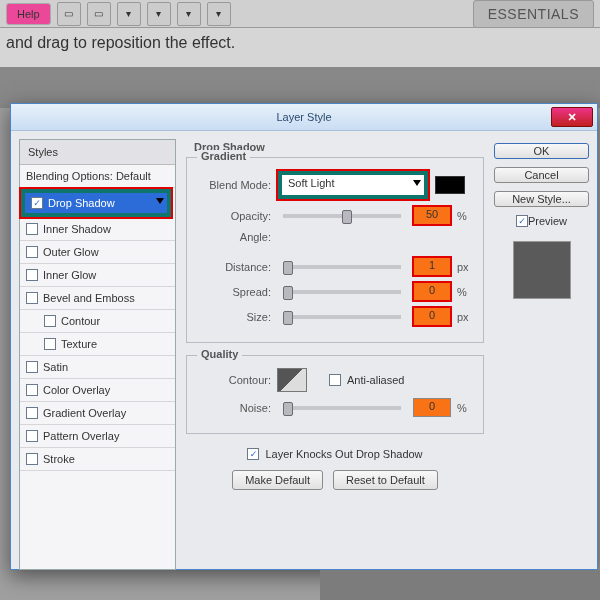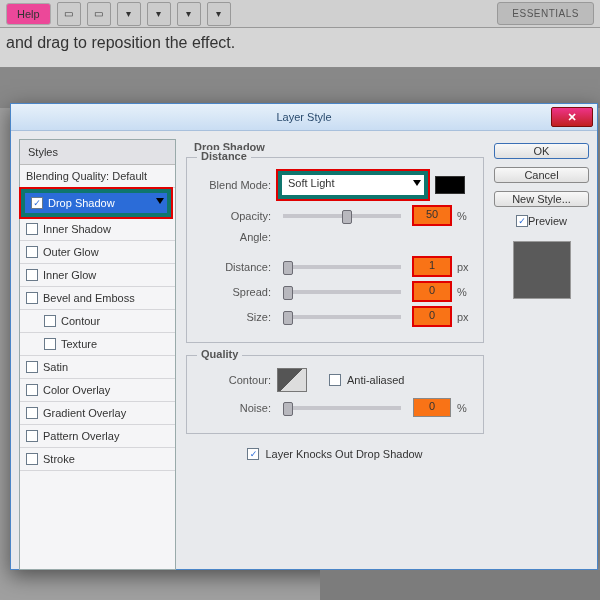--- a/index.html
+++ b/index.html
@@ -1,19 +1,19 @@
 <!DOCTYPE html>
 <html><head>
 <meta charset="utf-8">
 <style>
 body{margin:0;font-family:Tahoma,Arial,sans-serif;font-size:11px;color:#333;background:#a0a0a0;width:600px;height:600px;overflow:hidden;position:relative}
 .topbar{background:#d0d0d0;border-bottom:1px solid #999;height:27px;display:flex;align-items:center;gap:6px;padding:0 6px}
 .menu-btn{padding:4px 10px;border:1px solid #aaa;background:#ec4899;border-radius:3px}
 .tb-ico{width:22px;height:22px;border:1px solid #999;background:#ccc;display:flex;align-items:center;justify-content:center;font-size:10px;border-radius:2px}
-.ess{background:#bbb;color:#555;padding:5px 14px;border:1px solid #999;border-radius:3px;margin-left:auto;font-size:10px;letter-spacing:.5px}
+.ess{background:#bbb;color:#555;padding:5px 14px;border:1px solid #999;border-radius:3px;margin-left:auto;font-size:14px;letter-spacing:.5px}
 .optbar{background:#d6d6d6;border-bottom:1px solid #8a8a8a;height:27px;padding:6px 6px;font-size:16px;color:#333}
 .darkgap{background:#888;height:40px}
 .dialog{position:absolute;left:10px;top:103px;width:586px;height:465px;background:#e8eaed;border:1px solid #4a85c7;box-shadow:0 6px 20px rgba(0,0,0,.5)}
 .titlebar{height:26px;background:linear-gradient(#e7f1fa,#c9ddf3);display:flex;align-items:center;position:relative;border-bottom:1px solid #a8c0dc}
 .titlebar-title{margin:9px auto;color:#2a4b6e}
 .closebtn{position:absolute;right:4px;top:3px;width:40px;height:18px;background:linear-gradient(#e38,#c12020);border:1px solid #7a0c0c;border-radius:2px;display:flex;align-items:center;justify-content:center;color:#fff;font-weight:bold;font-size:11px}
 .dlg-body{display:flex;padding:8px;gap:6px;height:calc(100% - 34px)}
 .styles-list{width:155px;border:1px solid #9aa;background:#f5f5f7;padding:0}
 .sl-head{background:#e2e2e6;border-bottom:1px solid #bbb;padding:6px 8px}
 .sl-item{padding:5px 6px;border-bottom:1px solid #d6d6da;display:flex;align-items:center;gap:5px}
@@ -70,21 +70,21 @@
   <div class="titlebar">
     <span class="titlebar-title">Layer Style</span>
     <div class="closebtn">
         <span>✕</span>
       </div>
   </div>
   <div class="dlg-body">
 
     <div class="styles-list">
       <div class="sl-head">Styles</div>
-      <div class="sl-item">Blending Quality: Default</div>
+      <div class="sl-item">Blending Options: Default</div>
       <div class="sl-item sel redbox">
           <span class="chk on"></span>
           <span>Drop Shadow</span>
         </div>
       <div class="sl-item">
           <span class="chk"></span>
           <span>Inner Shadow</span>
         </div>
       <div class="sl-item">
           <span class="chk"></span>
@@ -125,21 +125,21 @@
       <div class="sl-item">
           <span class="chk"></span>
           <span>Stroke</span>
         </div>
     </div>
 
     <div class="main-panel">
       <div class="panel-title">Drop Shadow</div>
 
       <div class="fset">
-        <span class="fset-title">Distance</span>
+        <span class="fset-title">Gradient</span>
 
         <div class="row">
           <span class="lbl">Blend Mode:</span>
           <div class="sel redbox"><span>Soft Light</span></div>
           <div class="swatch"></div>
         </div>
 
         <div class="row">
           <span class="lbl">Opacity:</span>
           <div class="slider">
@@ -194,20 +194,24 @@
               <div class="thumb" style="left:0"></div>
             </div>
           <div class="numfield">0</div>
           <span class="unit">%</span>
         </div>
       </div>
 
       <div class="row" style="justify-content:center">
         <span class="chk on"></span>
         <span>Layer Knocks Out Drop Shadow</span>
+      </div>
+      <div class="btnrow">
+        <div class="btn">Make Default</div>
+        <div class="btn">Reset to Default</div>
       </div>
     </div>
 
     <div class="rightcol">
       <div class="rbtn" style="border-color:#3a6fb5">OK</div>
       <div class="rbtn">Cancel</div>
       <div class="rbtn">New Style...</div>
       <div class="prevrow">
         <span class="chk on"></span>
         <span>Preview</span>

